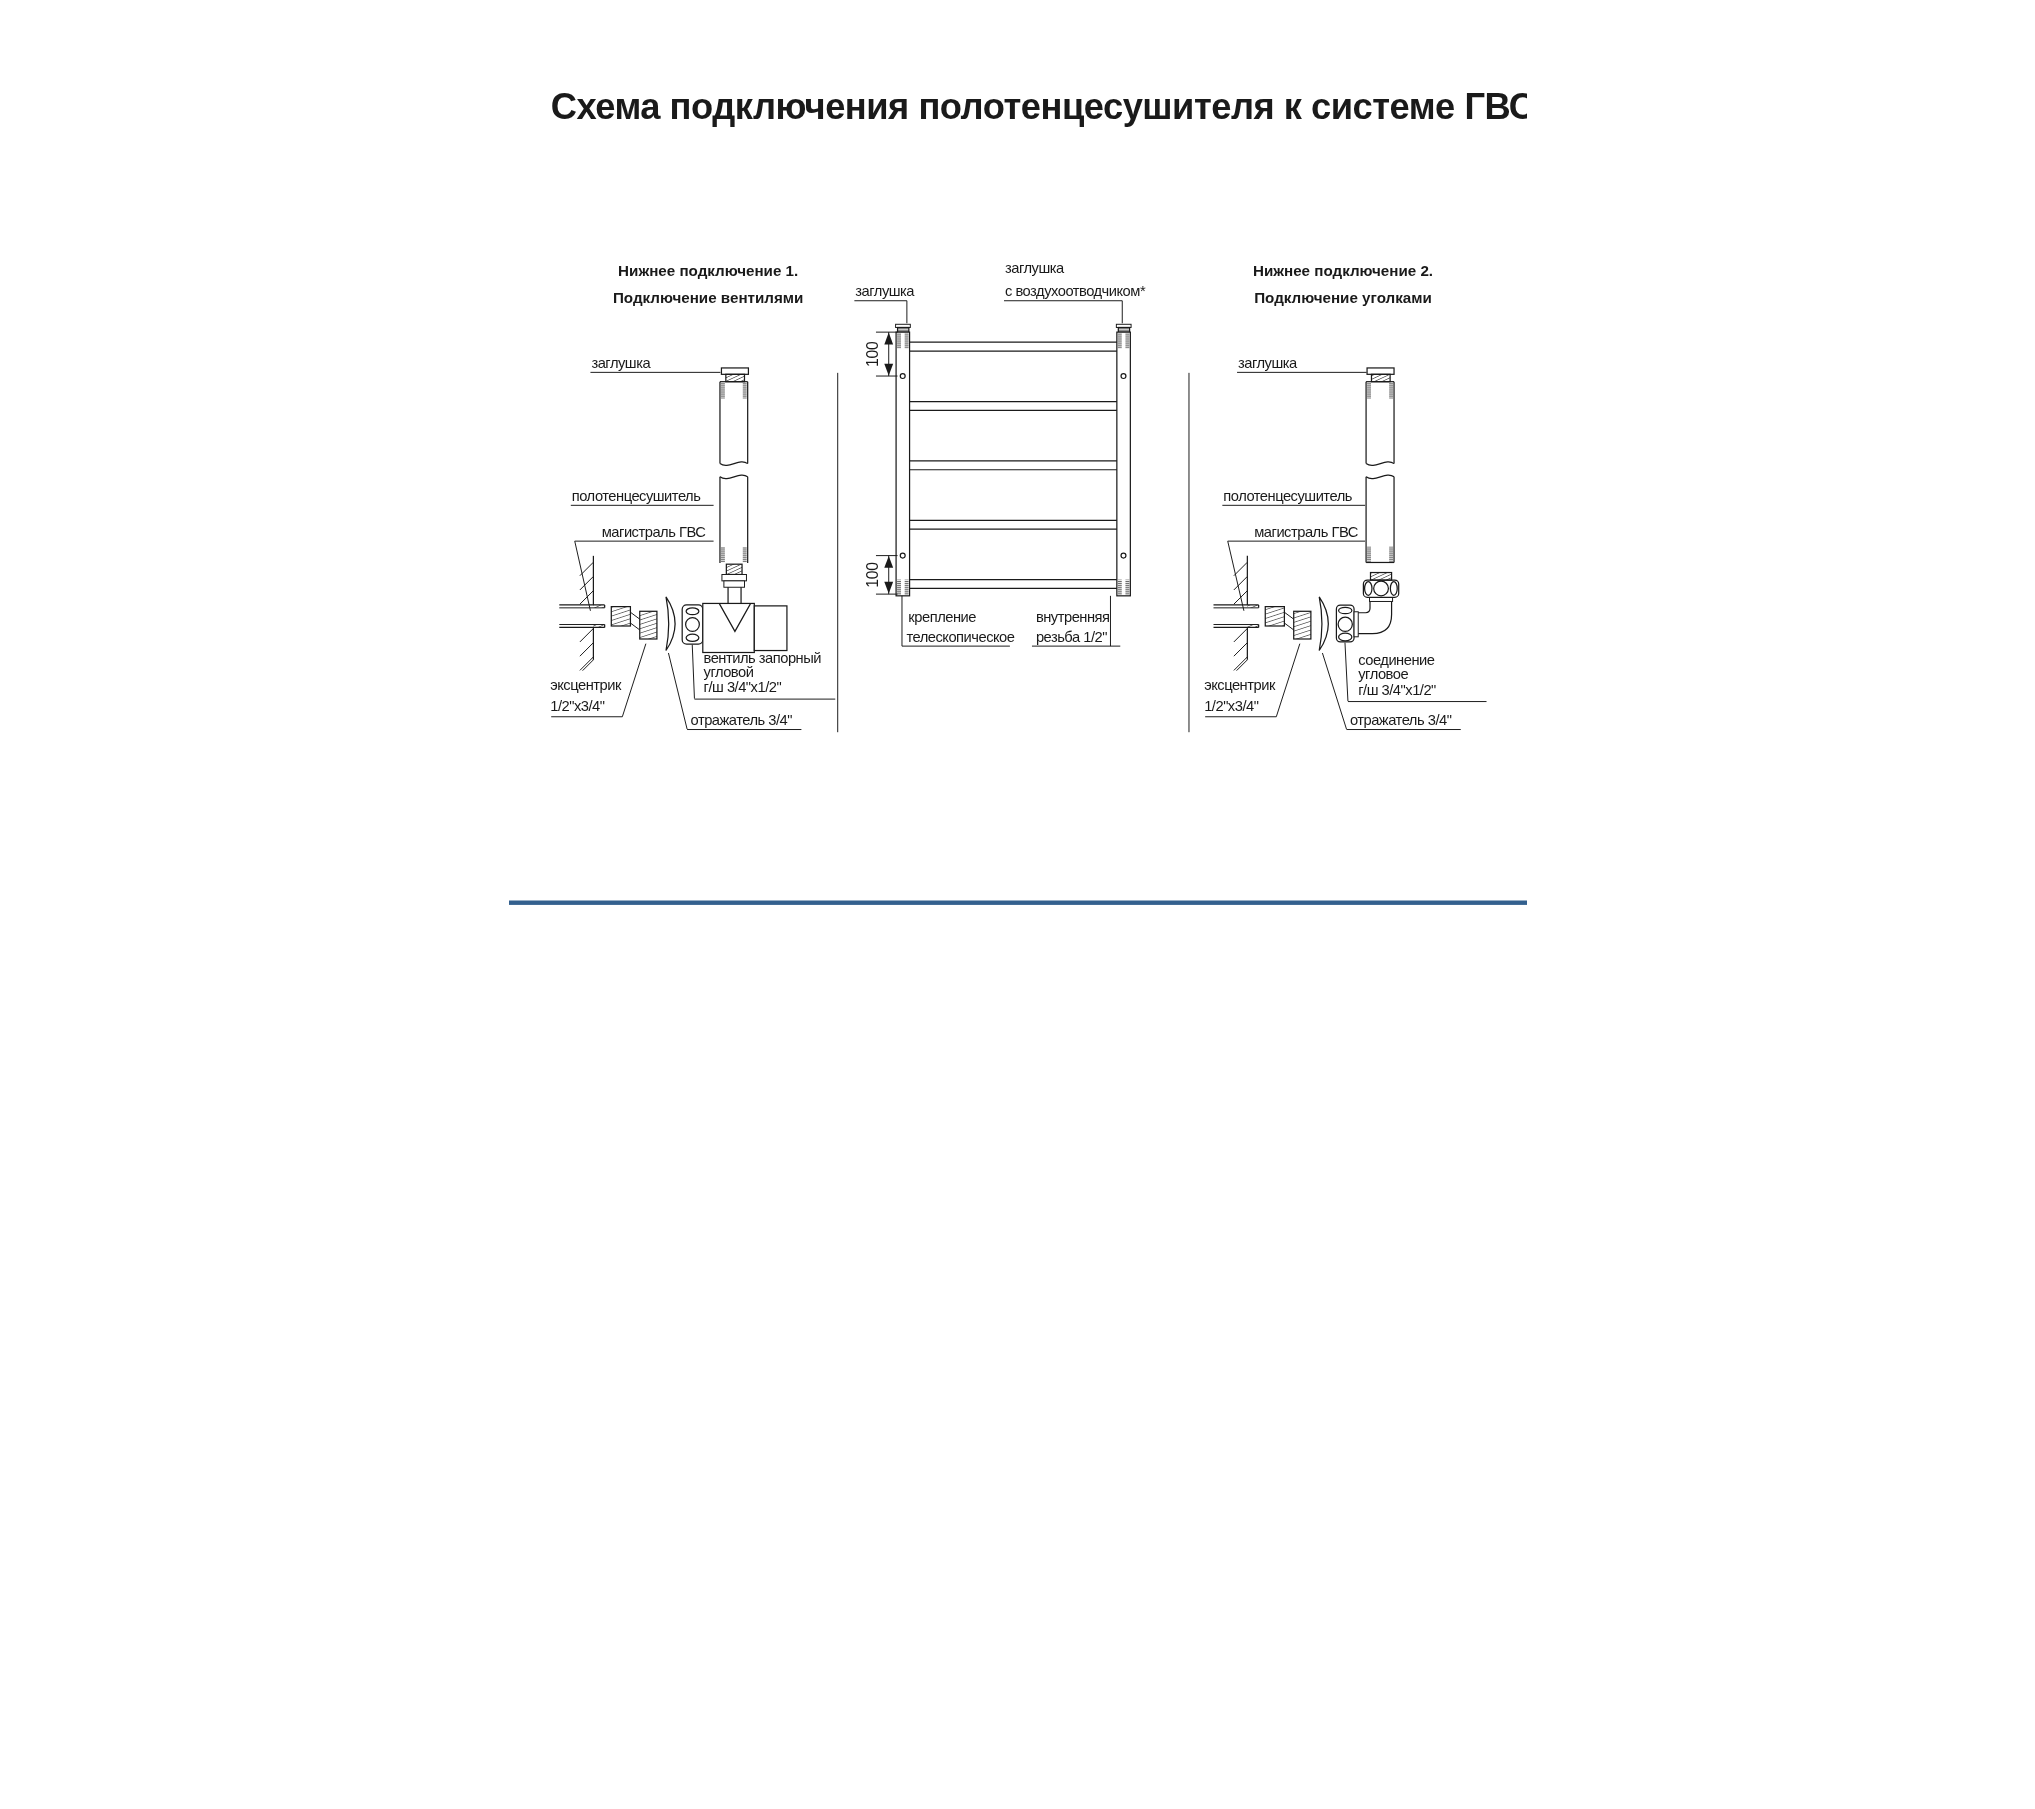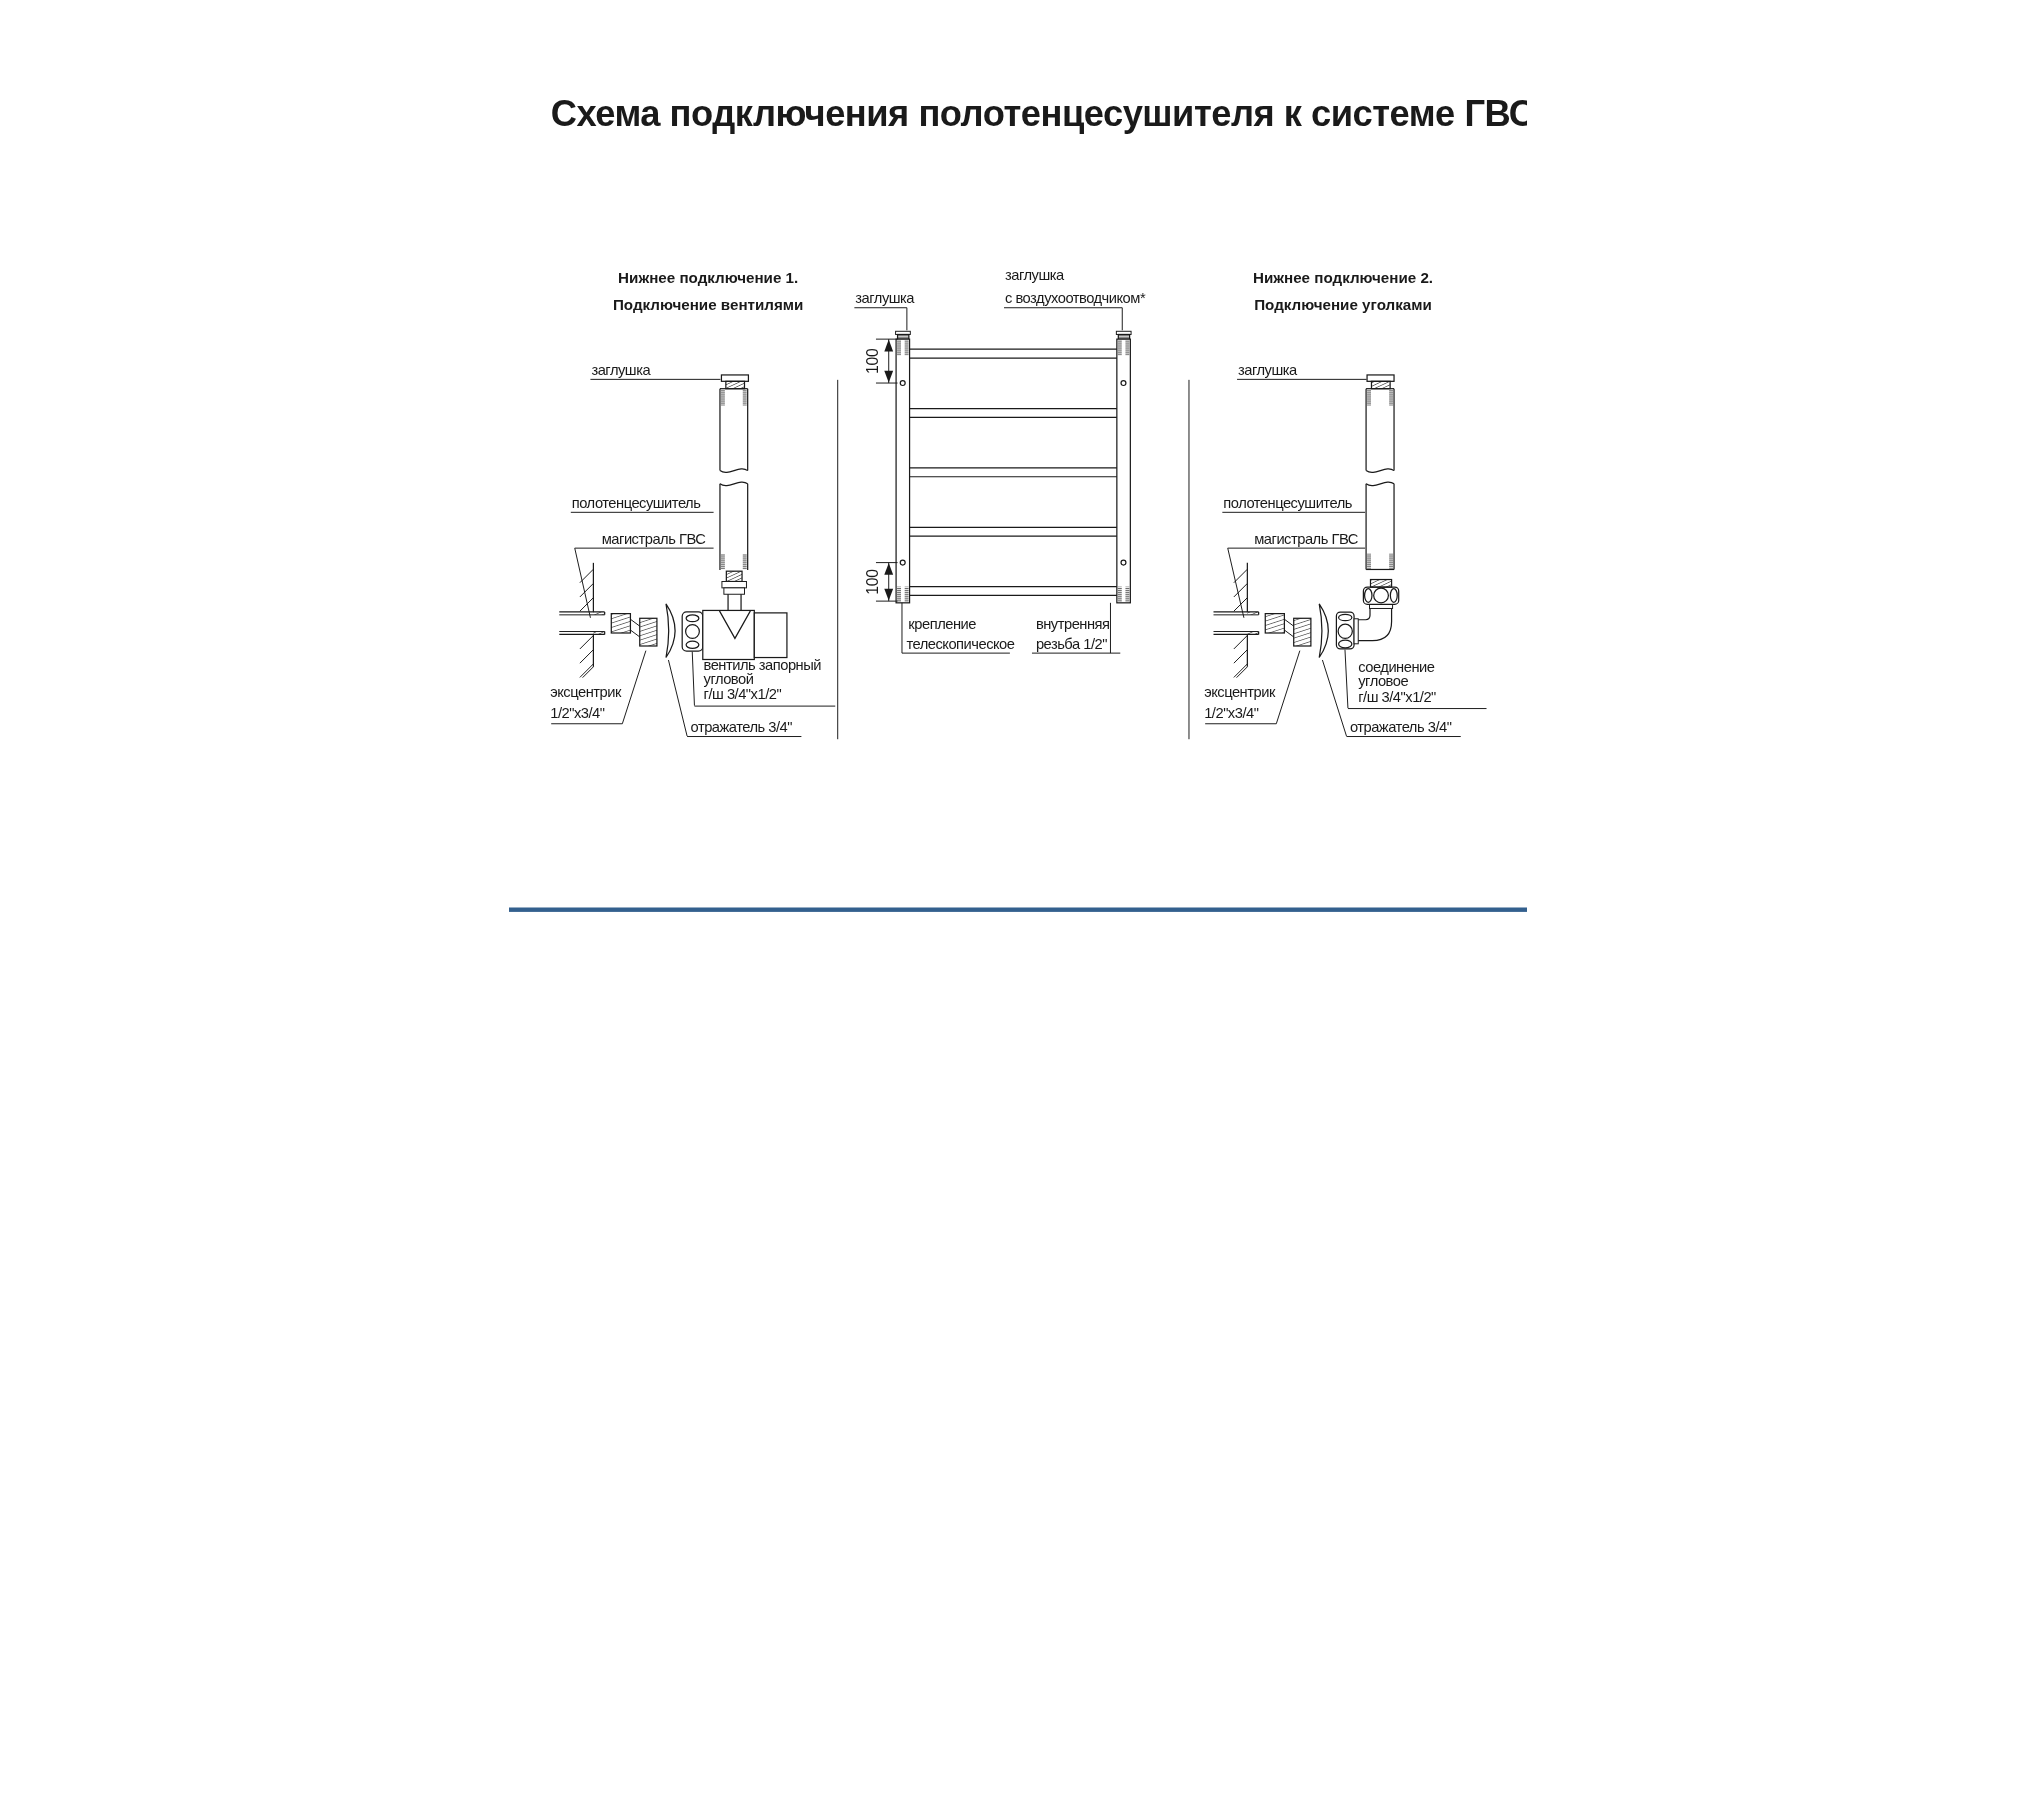--- a/index.html
+++ b/index.html
@@ -1,16 +1,16 @@
 <!DOCTYPE html>
 <html style="font-size:7.8px"><head>
 <meta charset="utf-8">
 <style>
   html,body{margin:0;padding:0;background:#ffffff;}
-  .page{width:100%;max-width:1018px;margin:7px auto;}
+  .page{width:100%;max-width:1018px;margin:0 auto;}
   svg{display:block;width:100%;height:auto;background:#ffffff;}
   text{font-family:"Liberation Sans", sans-serif;fill:#1a1a1a;}
   .t-title{font-size:148px;font-weight:bold;letter-spacing:-2px;}
   .t-header{font-size:62px;font-weight:bold;}
   .t-label{font-size:60px;letter-spacing:-2px;}
   .t-dim{font-size:64px;letter-spacing:-1px;}
   .ln{stroke:#1a1a1a;stroke-width:5;fill:none;}
   .ln-thin{stroke:#1a1a1a;stroke-width:4;fill:none;}
   .shape{stroke:#1a1a1a;stroke-width:5;fill:#ffffff;}
   .shape-thin{stroke:#1a1a1a;stroke-width:4;fill:#ffffff;}

